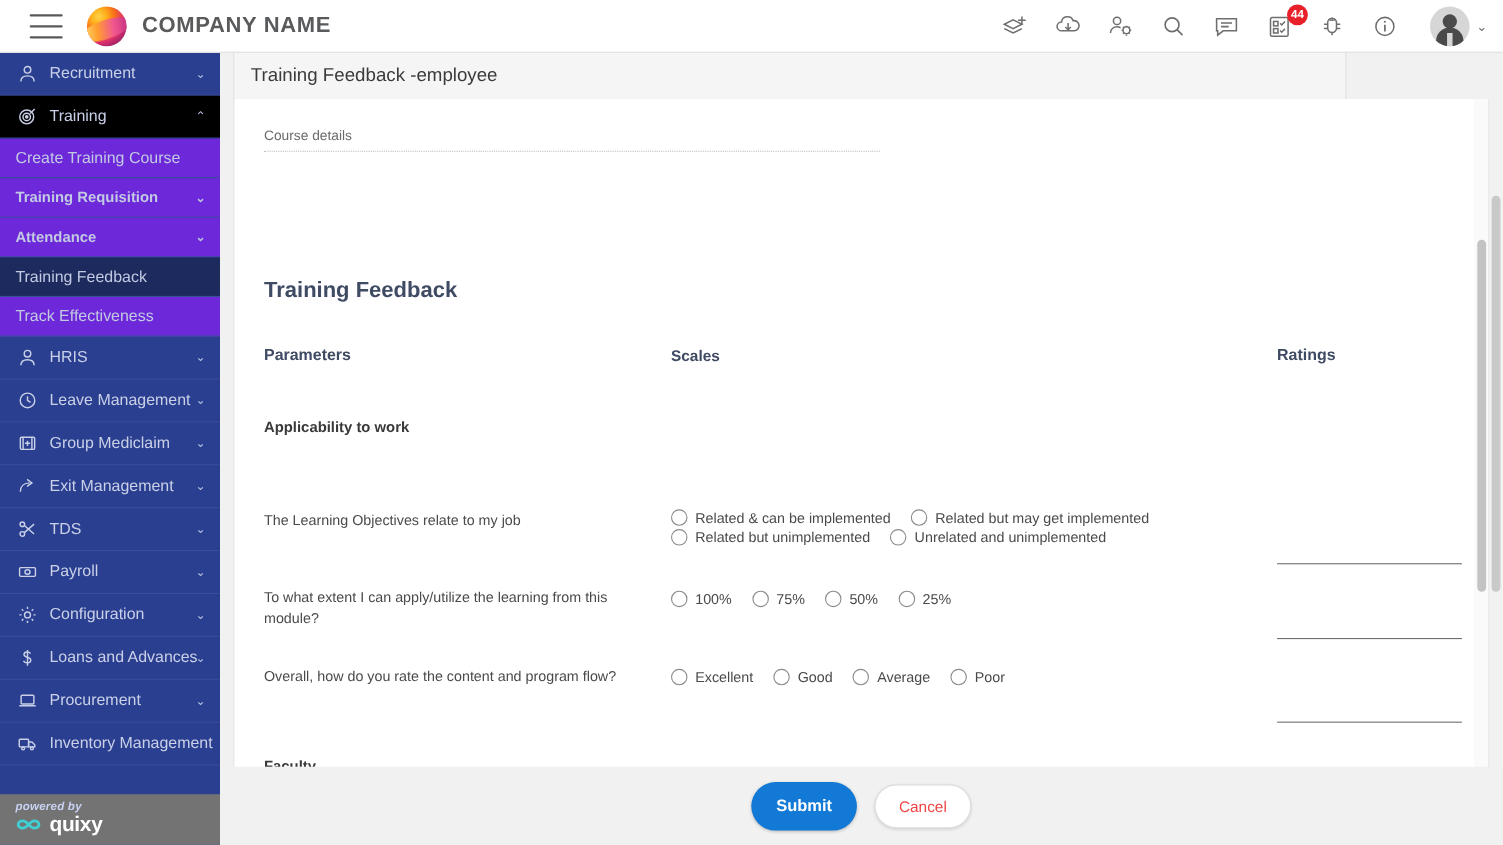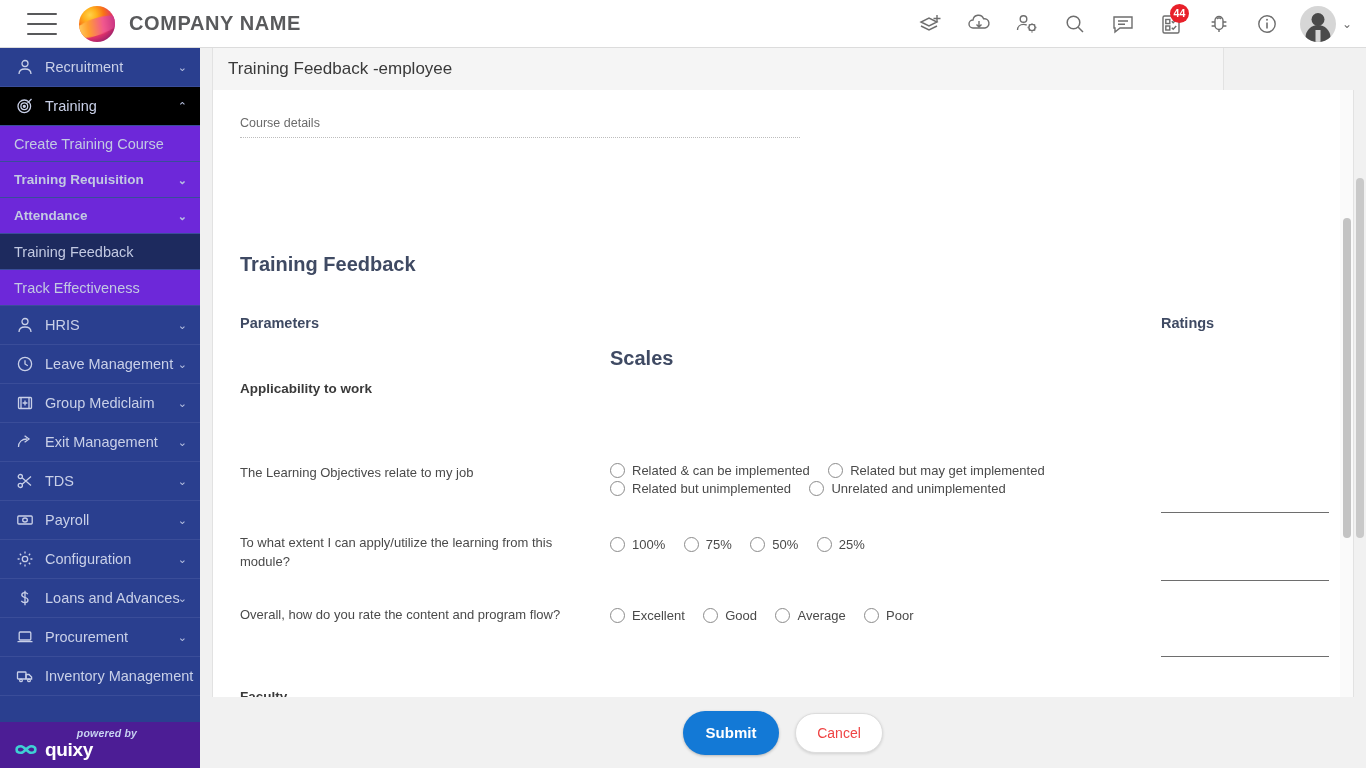--- a/index.html
+++ b/index.html
@@ -51,21 +51,21 @@
     font-size: 20px; font-weight: bold;
     letter-spacing: 0.6px;
     color: #595a5c;
   }
   .top-icons {
     margin-left: auto; display: flex; align-items: center;
     gap: 6px; padding-right: 14px;
   }
   .ticon {
     width: 42px; height: 42px;
-    display: flex; align-items: center; justify-content: center;
+    display: flex; align-items: center; justify-content: flex-start;
     position: relative; cursor: pointer;
     color: #6e6e6e;
   }
   .ticon svg { display: block; }
   .badge {
     position: absolute; top: 1px; right: 3px;
     background: #e8202a; color: #fff;
     font-size: 10.5px; font-weight: bold;
     min-width: 19px; height: 19px; border-radius: 10px;
     display: flex; align-items: center; justify-content: center;
@@ -141,23 +141,22 @@
   .sub-item .chev {
     position: absolute; right: 13px; top: 50%;
     transform: translateY(-50%);
     font-size: 11px; color: #b7c1e0;
   }
   .sub-item.bold { font-weight: bold; font-size: 13.5px; }
 
   .powered {
     position: absolute; bottom: 0; left: 0;
     width: 200px; height: 46px;
-    background: #4c1d95;
+    background: #737373;
     padding: 5px 0 0 14px;
-    text-align: center;
   }
   .powered-label {
     color: #c8d2f2; font-size: 10.5px; font-style: italic;
     font-weight: bold; letter-spacing: .2px;
   }
   .quixy-row { display: flex; align-items: center; margin-top: 1px; }
   .quixy-mark {
     width: 24px; height: 15px; margin-right: 7px;
     position: relative;
   }
@@ -211,21 +210,21 @@
   }
 
   .form-title {
     position: absolute; top: 163px; left: 238px - 200px;
     left: 27px;
     font-size: 20px; font-weight: bold; color: #3f4a63;
   }
 
   .hdr-row { position: absolute; top: 225px; left: 0; width: 100%; }
   .col-params { position: absolute; left: 27px; font-size: 14.5px; font-weight: bold; color: #3f4a63; }
-  .col-scales { position: absolute; left: 397px; font-size: 20px; font-weight: bold; color: #3f4a63; margin-top: 32px; }
+  .col-scales { position: absolute; left: 397px; font-size: 14px; font-weight: bold; color: #3f4a63; }
   .col-ratings { position: absolute; left: 948px; font-size: 14.5px; font-weight: bold; color: #3f4a63; }
 
   .group-head {
     position: absolute; left: 27px;
     font-size: 13.5px; font-weight: bold; color: #3a3a3a;
   }
 
   .qrow { position: absolute; left: 0; width: 100%; }
   .q-text {
     position: absolute; left: 27px; width: 350px;

